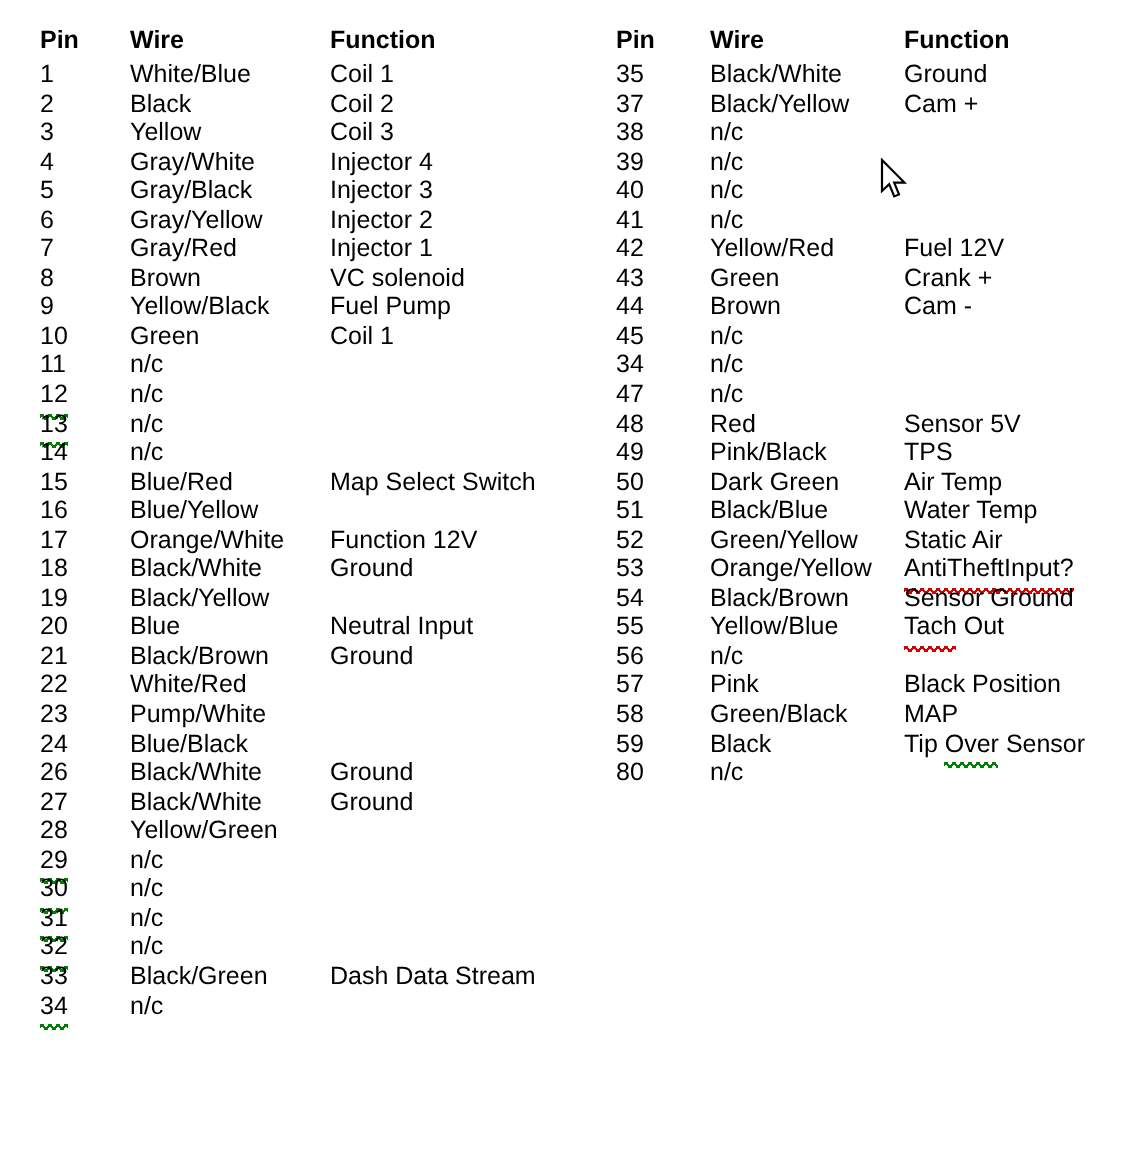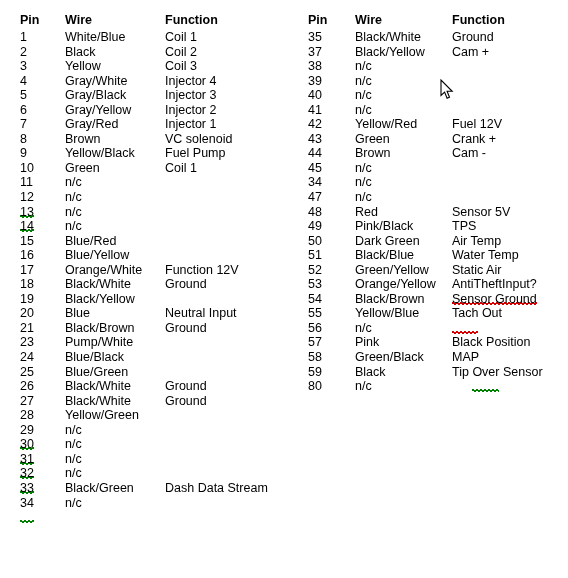--- a/index.html
+++ b/index.html
@@ -58,21 +58,21 @@
 
   
   .col-right .c-pin  { left: 0px;   }
   .col-right .c-wire { left: 47px;  }
   .col-right .c-fn   { left: 144px; }
 
   
   .sq {
     position: relative;
     display: inline-block;
-    padding-bottom: 12px;
+    padding-bottom: 4px;
   }
   .sq::after {
     content: "";
     position: absolute;
     left: 0;
     right: 0;
     bottom: -1px;
     height: 3px;
     background-repeat: repeat-x;
     background-size: 4px 3px;
@@ -175,20 +175,21 @@
         <div class="cell c-fn"></div>
       </div>
       <div class="row">
         <div class="cell c-pin">14</div>
         <div class="cell c-wire">n/c</div>
         <div class="cell c-fn"></div>
       </div>
       <div class="row">
         <div class="cell c-pin">15</div>
         <div class="cell c-wire">Blue/Red</div>
+        <div class="cell c-fn">Map Select Switch</div>
       </div>
       <div class="row">
         <div class="cell c-pin">16</div>
         <div class="cell c-wire">Blue/Yellow</div>
         <div class="cell c-fn"></div>
       </div>
       <div class="row">
         <div class="cell c-pin">17</div>
         <div class="cell c-wire">Orange/White</div>
         <div class="cell c-fn">Function 12V</div>
@@ -206,32 +207,32 @@
         <div class="cell c-pin">20</div>
         <div class="cell c-wire">Blue</div>
         <div class="cell c-fn">Neutral Input</div>
       </div>
       <div class="row">
         <div class="cell c-pin">21</div>
         <div class="cell c-wire">Black/Brown</div>
         <div class="cell c-fn">Ground</div>
       </div>
       <div class="row">
+        <div class="cell c-pin">22</div>
+        <div class="cell c-wire">White/Red</div>
+        <div class="cell c-fn"></div>
+      </div>
+      <div class="row">
         <div class="cell c-pin">23</div>
         <div class="cell c-wire">Pump/White</div>
         <div class="cell c-fn"></div>
       </div>
       <div class="row">
         <div class="cell c-pin">24</div>
         <div class="cell c-wire">Blue/Black</div>
-        <div class="cell c-fn"></div>
-      </div>
-      <div class="row">
-        <div class="cell c-pin">25</div>
-        <div class="cell c-wire">Blue/Green</div>
         <div class="cell c-fn"></div>
       </div>
       <div class="row">
         <div class="cell c-pin">26</div>
         <div class="cell c-wire">Black/White</div>
         <div class="cell c-fn">Ground</div>
       </div>
       <div class="row">
         <div class="cell c-pin">27</div>
         <div class="cell c-wire">Black/White</div>

